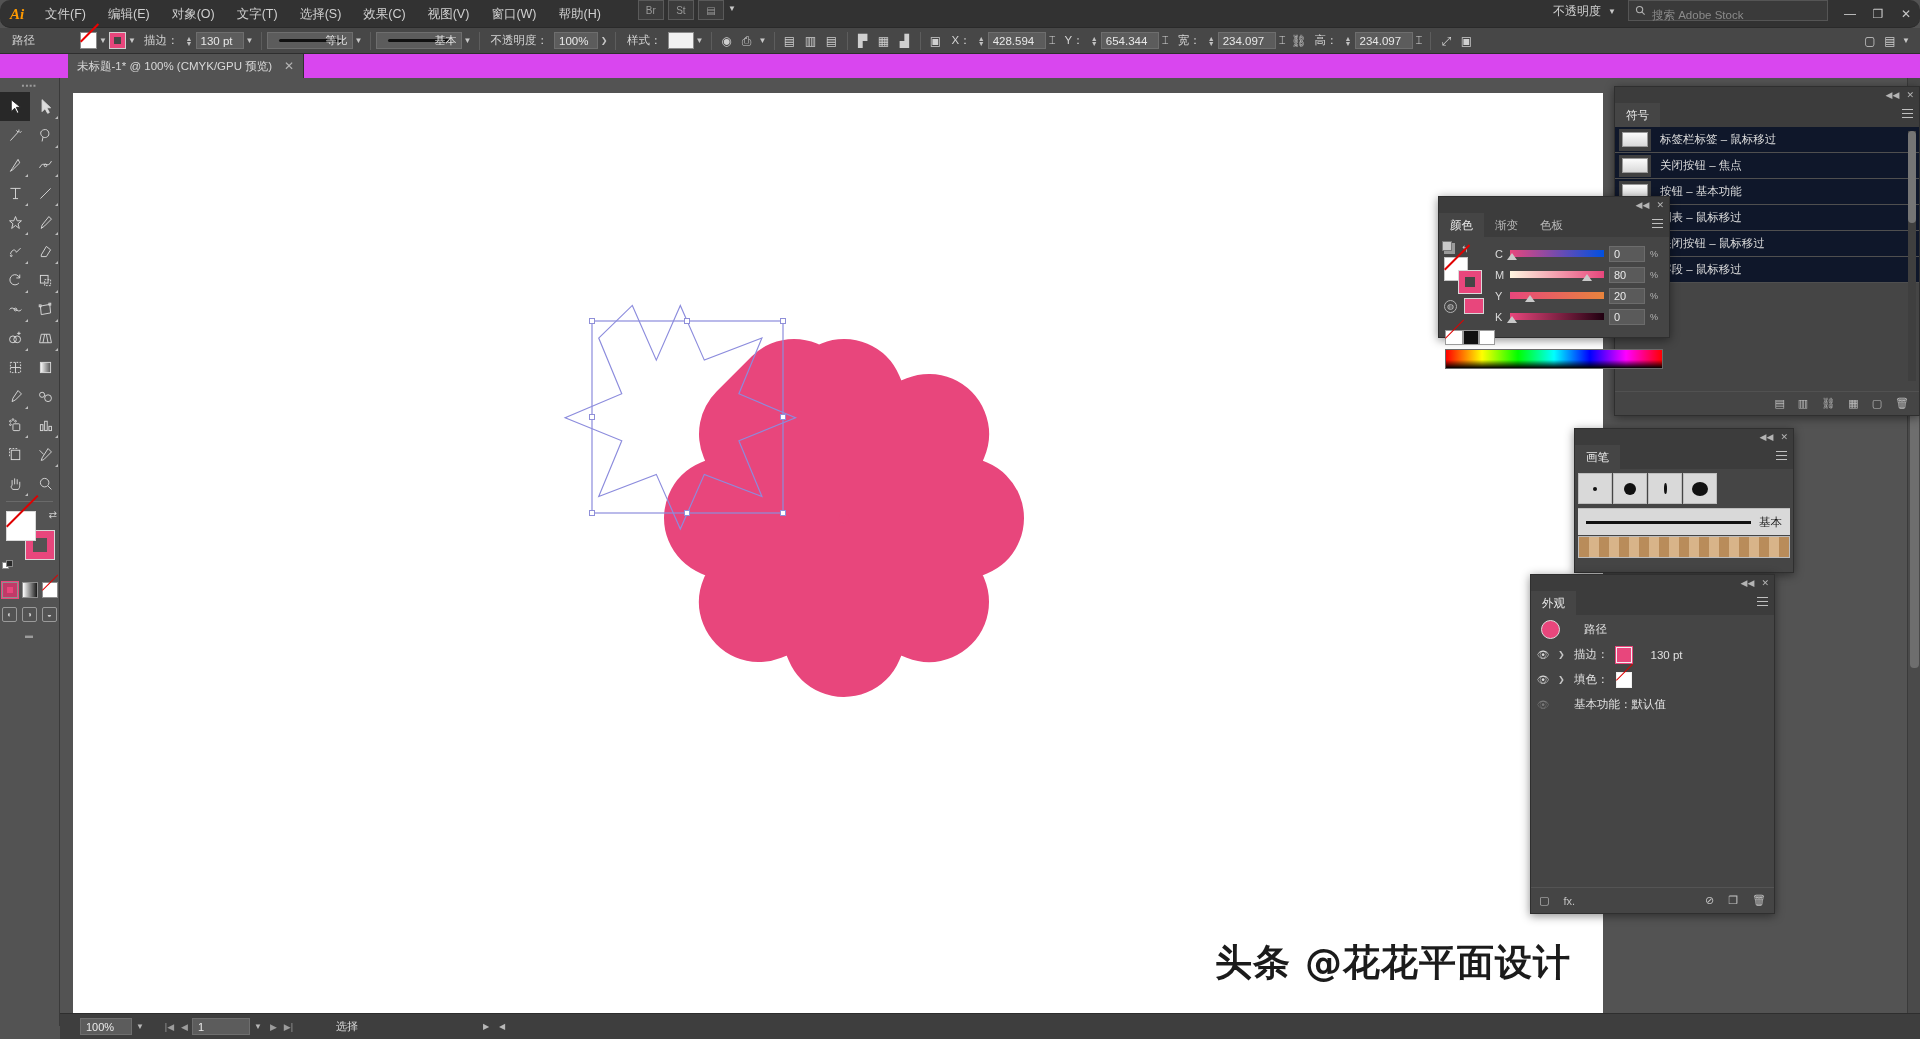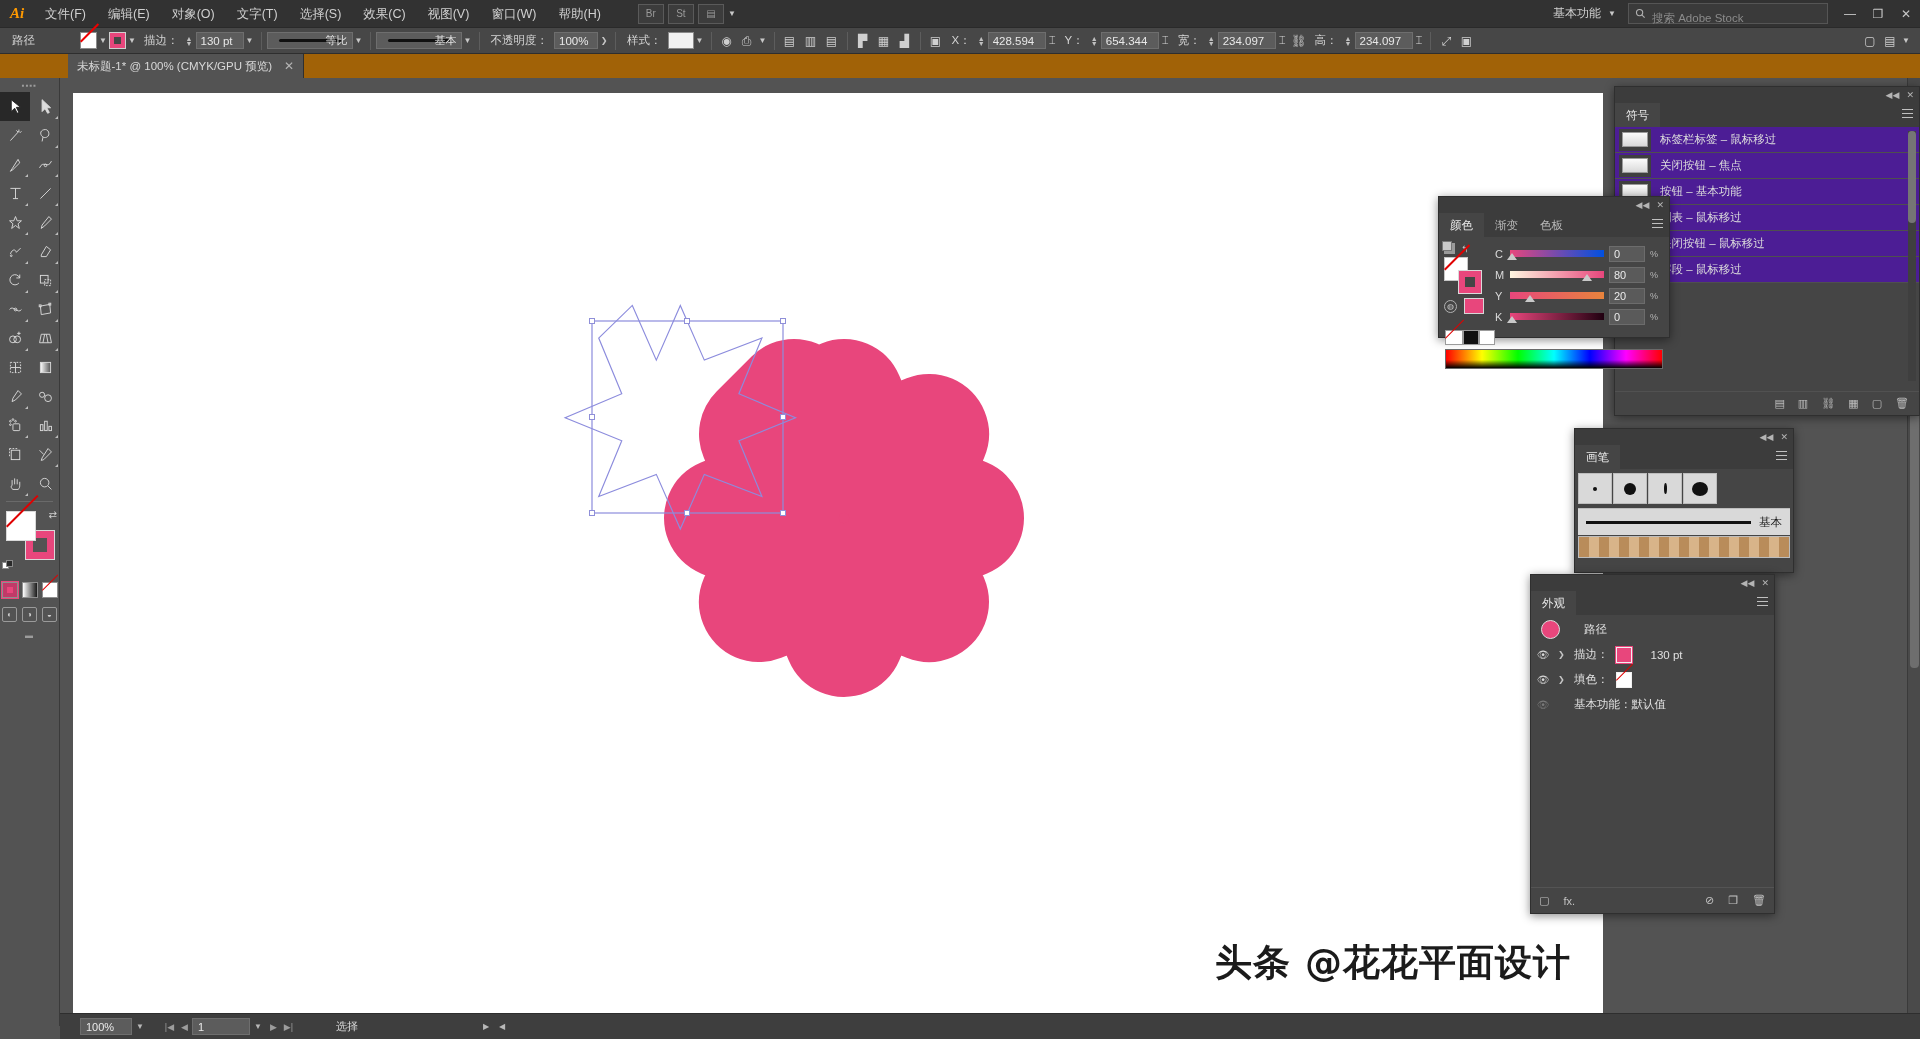--- a/index.html
+++ b/index.html
@@ -10,22 +10,23 @@
     font-family: "Liberation Sans", "DejaVu Sans", sans-serif;
     font-size: 12px;
     color: #d4d4d4;
     -webkit-font-smoothing: antialiased;
   }
   .app { position: relative; width: 1920px; height: 1039px; }
 
   
   .menubar {
     position: absolute; left: 0; top: 0; width: 1920px; height: 28px;
-    background: #323232; display: flex; align-items: center;
+    background: #323232; display: flex; 
     border-bottom: 1px solid #2a2a2a;
+    border-radius: 10px;
   }
   .ai-logo {
     width: 34px; height: 28px; display: flex; align-items: center;
     justify-content: center; font-weight: bold; font-size: 15px;
     color: #ff9a00; font-family: "Liberation Serif", serif;
     font-style: italic;
   }
   .menu-item {
     padding: 0 11px; height: 28px; line-height: 28px;
     font-size: 12.5px; color: #d0d0d0; cursor: default; white-space: nowrap;
@@ -104,21 +105,21 @@
   }
   .cb-icon {
     width: 20px; height: 20px; display: flex; align-items: center;
     justify-content: center; color: #cfcfcf; font-size: 12px;
   }
   .align-grid { display: flex; gap: 1px; }
 
   
   .tabbar {
     position: absolute; left: 0; top: 54px; width: 1920px; height: 24px;
-    background: #a16207;
+    background: #d946ef;
   }
   .doctab {
     position: absolute; left: 68px; top: 0; height: 24px;
     background: #535353; display: flex; align-items: center;
     padding: 0 9px; gap: 12px; font-size: 11.5px; color: #d8d8d8;
     border-right: 1px solid #2f2f2f;
   }
   .doctab .x { font-size: 12px; color: #b5b5b5; }
 
   
@@ -278,21 +279,21 @@
   }
   .ptab.active { background: #454545; color: #e8e8e8; }
   .pmenu {
     position: absolute; right: 6px; top: 6px; color: #c0c0c0; font-size: 10px;
     line-height: 3px; letter-spacing: 0;
   }
   .pmenu div { width: 11px; height: 1.4px; background: #c0c0c0; margin-bottom: 2.5px; }
 
   
   #symbols-panel { left: 1614px; top: 86px; width: 306px; height: 330px; }
-  .sym-list { background: #4c1d95; text-align: right; }
+  .sym-list { background: #0f172a; text-align: right; }
   .sym-row {
     display: flex; align-items: center; height: 26px;
     border-bottom: 1px solid #4f4f4f; padding-left: 4px; gap: 9px;
   }
   .sym-thumb {
     width: 32px; height: 22px; background: #3f3f3f;
     display: flex; align-items: center; justify-content: center;
   }
   .sym-thumb .inner {
     width: 26px; height: 15px; border: 1px solid #9a9a9a;
@@ -462,21 +463,21 @@
     <div class="menu-item">视图(V)</div>
     <div class="menu-item">窗口(W)</div>
     <div class="menu-item">帮助(H)</div>
     <div style="width:24px"></div>
     <div class="mb-icon">Br</div>
     <div class="mb-icon">St</div>
     <div class="mb-icon">▤</div>
     <div class="caret">▼</div>
     <div class="menubar-spacer"></div>
     <div class="workspace-sel">
-      <span>基本功能</span>
+      <span>不透明度</span>
       <span class="caret">▼</span>
     </div>
     <div class="stock-search">
       <svg width="11" height="11" viewBox="0 0 12 12">
         <circle cx="5" cy="5" r="3.4" fill="none" stroke="#b0b0b0" stroke-width="1.2"></circle>
         <line x1="7.4" y1="7.4" x2="10.5" y2="10.5" stroke="#b0b0b0" stroke-width="1.2"></line>
       </svg>
       <span class="ph">搜索 Adobe Stock</span>
     </div>
     <div class="wbtn">—</div>

